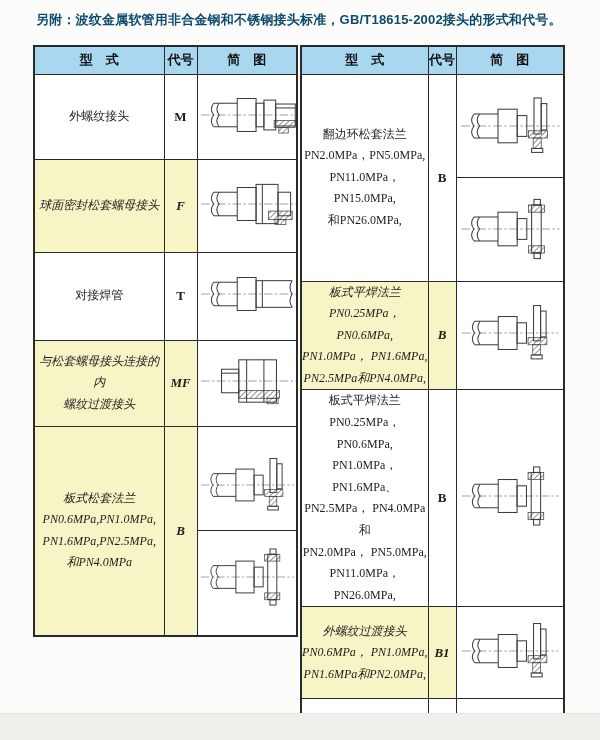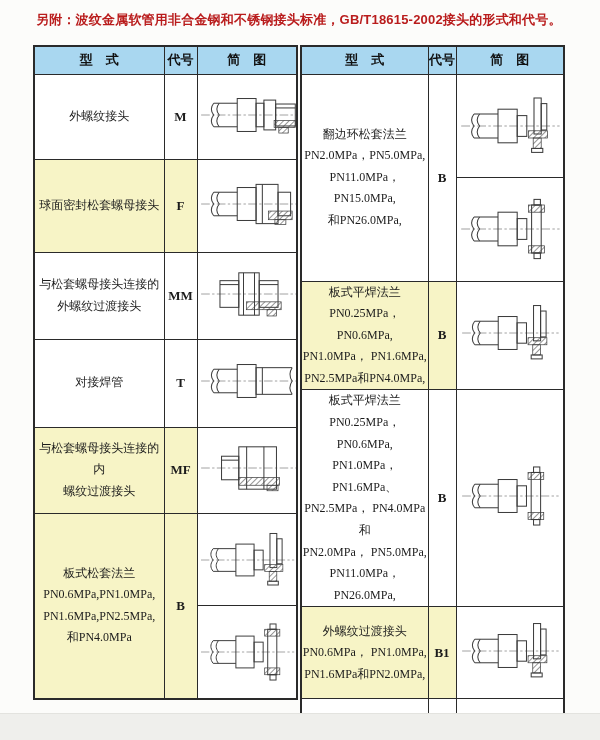--- a/index.html
+++ b/index.html
@@ -10,21 +10,21 @@
     color:#1c1c1c;
   }
   :root{
     --hdr:#a9d7f0;
     --hl:#f7f4c6;
     --line:#2a2a2a;
   }
   .page-title{
     position:absolute;left:36px;top:11px;width:540px;
     font-family:"Liberation Sans","DejaVu Sans",sans-serif;
-    font-weight:bold;font-size:13px;letter-spacing:0.2px;color:#b91c1c;
+    font-weight:bold;font-size:13px;letter-spacing:0.2px;color:#0c4a6e;
   }
   table.std{
     position:absolute;top:45px;
     border-collapse:collapse;table-layout:fixed;
     background:#fff;border:2px solid var(--line);
   }
   #tbl-left{left:33px;width:263px;}
   #tbl-right{left:300px;width:263px;}
   table.std td,table.std th{
     border:1px solid var(--line);
@@ -37,21 +37,21 @@
   }
   td.type{
     font-size:12px;line-height:1.8;text-align:center;vertical-align:middle;
     padding:4px 6px 4px 8px;white-space:pre-line;
   }
   td.code{
     font-size:13px;font-weight:bold;text-align:center;vertical-align:middle;
     font-family:"Liberation Serif",serif;
   }
   td.diagram{background:#fff;text-align:center;vertical-align:middle;padding:1px;}
-  td.hl{background:var(--hl);}
+  td.hl{background:var(--hl);font-style:italic;}
   .diag svg{width:102px;height:74px;}
   .split{display:block;}
   .half{display:flex;align-items:center;justify-content:center;}
   .half.first{border-bottom:1px solid var(--line);}
   .half-l{height:91px;}
   .half-r{height:102px;}
   .half svg{width:104px;height:84px;}
   .half-r svg{height:94px;}
   .page-bottom-strip{
     position:absolute;left:0;bottom:0;width:600px;height:26px;
@@ -119,39 +119,20 @@
               </g>
               <g stroke="#3c3c3c" stroke-width="1.3" fill="none">
                 <rect x="74" y="15" width="28" height="50"></rect>
                 <line x1="82" y1="15" x2="82" y2="65"></line>
                 <rect x="102" y="25" width="16" height="30"></rect>
               </g>
               <rect fill="url(#hp)" stroke="#3c3c3c" stroke-width="0.9" x="90" y="49" width="30" height="11"></rect>
               <rect fill="url(#hp)" stroke="#3c3c3c" stroke-width="0.9" x="98" y="60" width="14" height="6"></rect>
             </svg></span></td>
   </tr>
-  <tr style="height:87px">
-    <td class="type">与松套螺母接头连接的
-外螺纹过渡接头</td>
-    <td class="code">MM</td>
-    <td class="diagram"><span class="diag"><svg viewBox="0 0 130 80" preserveAspectRatio="xMidYMid meet">
-              <line x1="4" y1="40" x2="127" y2="40" stroke="#6a6a6a" stroke-width="0.8" stroke-dasharray="11 3 3 3"></line>
-              <g stroke="#3c3c3c" stroke-width="1.3" fill="none">
-                <rect x="28" y="23" width="24" height="34"></rect>
-                <line x1="28" y1="28" x2="52" y2="28"></line>
-                <rect x="52" y="13" width="26" height="54"></rect>
-                <line x1="58" y1="13" x2="58" y2="67"></line>
-                <line x1="72" y1="13" x2="72" y2="67"></line>
-                <rect x="78" y="23" width="24" height="34"></rect>
-                <line x1="78" y1="28" x2="102" y2="28"></line>
-              </g>
-              <rect fill="url(#hp)" stroke="#3c3c3c" stroke-width="0.9" x="62" y="50" width="44" height="10"></rect>
-              <rect fill="url(#hp)" stroke="#3c3c3c" stroke-width="0.9" x="88" y="60" width="12" height="8"></rect>
-            </svg></span></td>
-  </tr>
   <tr style="height:88px">
     <td class="type">对接焊管</td>
     <td class="code">T</td>
     <td class="diagram"><span class="diag"><svg viewBox="0 0 130 80" preserveAspectRatio="xMidYMid meet">
               <line x1="4" y1="40" x2="127" y2="40" stroke="#6a6a6a" stroke-width="0.8" stroke-dasharray="11 3 3 3"></line>
               <g stroke="#3c3c3c" stroke-width="1.3" fill="none">
                 <path d="M20,25 c-4,5 -4,10 0,15 c-4,5 -4,10 0,15"></path>
                 <path d="M27,25 c-4,5 -4,10 0,15 c-4,5 -4,10 0,15"></path>
                 <line x1="20" y1="25" x2="50" y2="25"></line>
                 <line x1="20" y1="55" x2="50" y2="55"></line>
@@ -175,21 +156,21 @@
                 <rect x="30" y="25" width="22" height="30"></rect>
                 <line x1="30" y1="30" x2="52" y2="30"></line>
                 <rect x="52" y="13" width="48" height="54"></rect>
                 <line x1="62" y1="13" x2="62" y2="67"></line>
                 <line x1="84" y1="13" x2="84" y2="67"></line>
               </g>
               <rect fill="url(#hp)" stroke="#3c3c3c" stroke-width="0.9" x="52" y="52" width="52" height="10"></rect>
               <rect fill="url(#hp)" stroke="#3c3c3c" stroke-width="0.9" x="88" y="62" width="14" height="7"></rect>
             </svg></span></td>
   </tr>
-  <tr style="height:186px">
+  <tr style="height:210px">
     <td class="type hl">板式松套法兰
 PN0.6MPa,PN1.0MPa,
 PN1.6MPa,PN2.5MPa,
 和PN4.0MPa</td>
     <td class="code hl">B</td>
     <td class="diagram">
       <span class="split">
         <span class="half half-l first">
               <svg viewBox="0 0 130 80" preserveAspectRatio="xMidYMid meet">
                 <line x1="4" y1="40" x2="127" y2="40" stroke="#6a6a6a" stroke-width="0.8" stroke-dasharray="11 3 3 3"></line>

